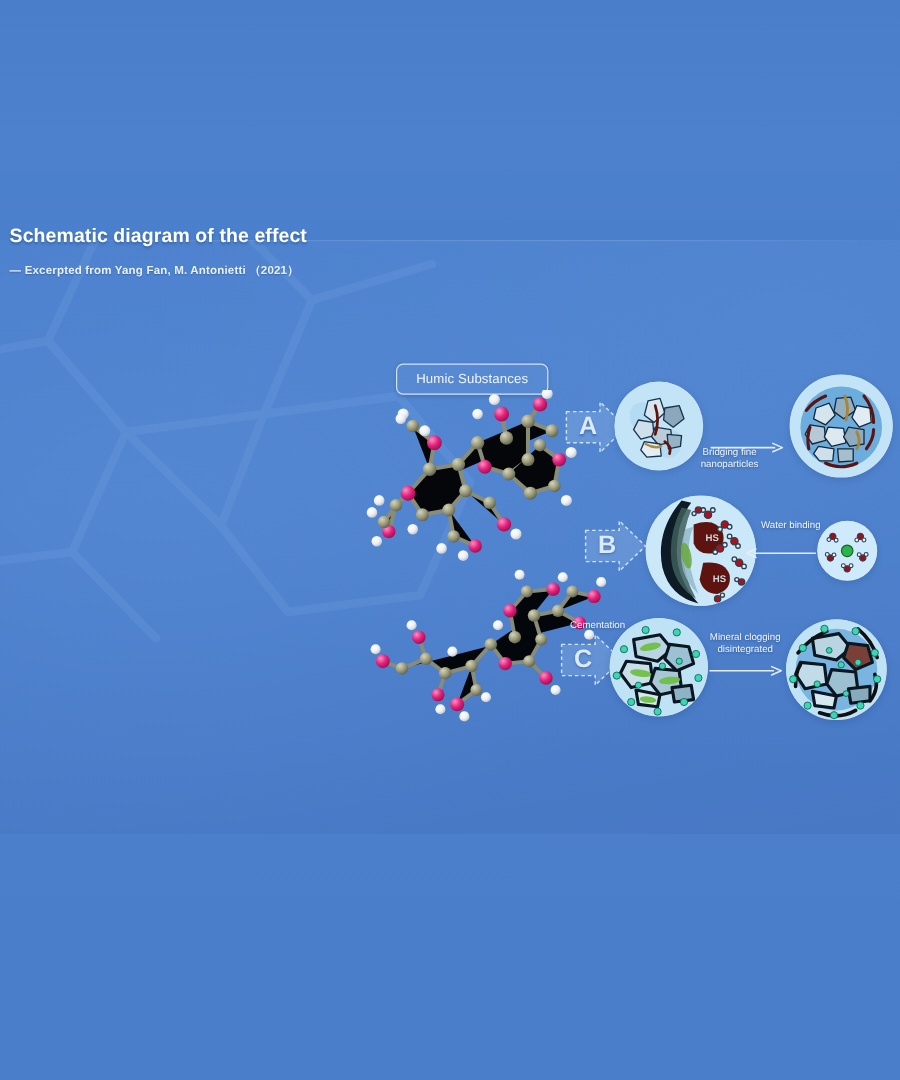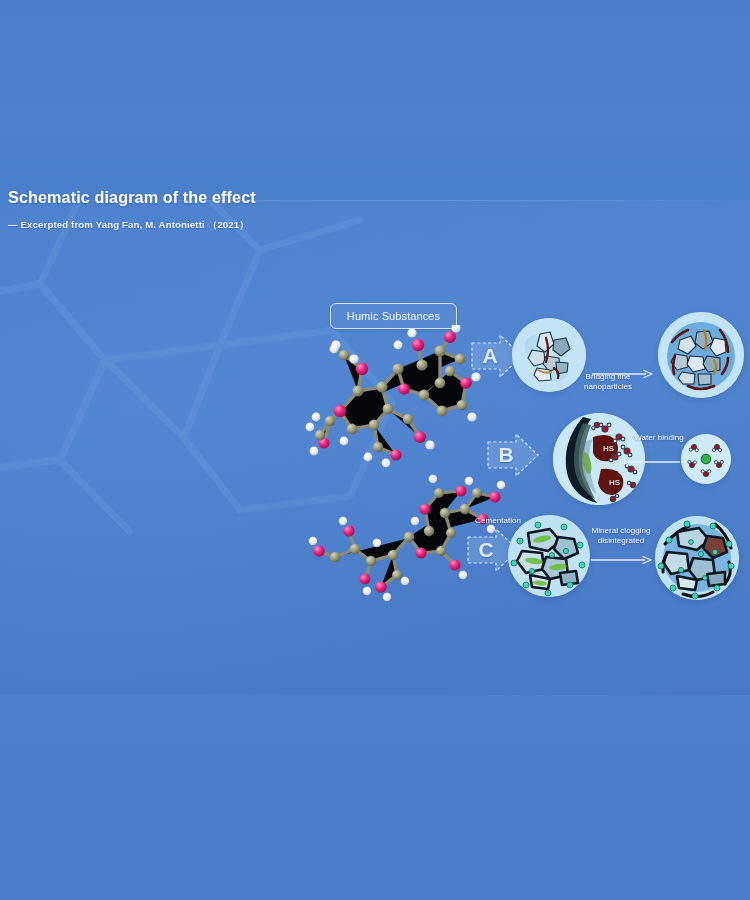--- a/index.html
+++ b/index.html
@@ -83,21 +83,21 @@
   #tag-b{left:486px;top:432px;}
   #tag-c{left:466px;top:527px;}
 
   
   .circ{position:absolute;border-radius:50%;overflow:hidden;
     background:#bfe2f4;box-shadow:0 2px 6px rgba(20,50,100,.18);}
   .circ svg{display:block;}
 
   #circA1{left:512px;top:318px;width:74px;height:74px;}
   #circA2{left:658px;top:312px;width:86px;height:86px;}
-  #circB1{left:553px;top:413px;width:92px;height:92px;}
+  #circB1{left:538px;top:413px;width:92px;height:92px;}
   #circB2{left:681px;top:434px;width:50px;height:50px;}
   #circC1{left:508px;top:515px;width:82px;height:82px;}
   #circC2{left:655px;top:516px;width:84px;height:84px;}
 
   
   .conn{position:absolute;}
   .caption{position:absolute;color:#f0f6fd;font-size:8.1px;line-height:10px;
     text-align:center;text-shadow:0 1px 2px rgba(20,50,100,.45);white-space:nowrap;}
 
   #capA{left:568px;top:333px;width:80px;margin-top:39px;}

